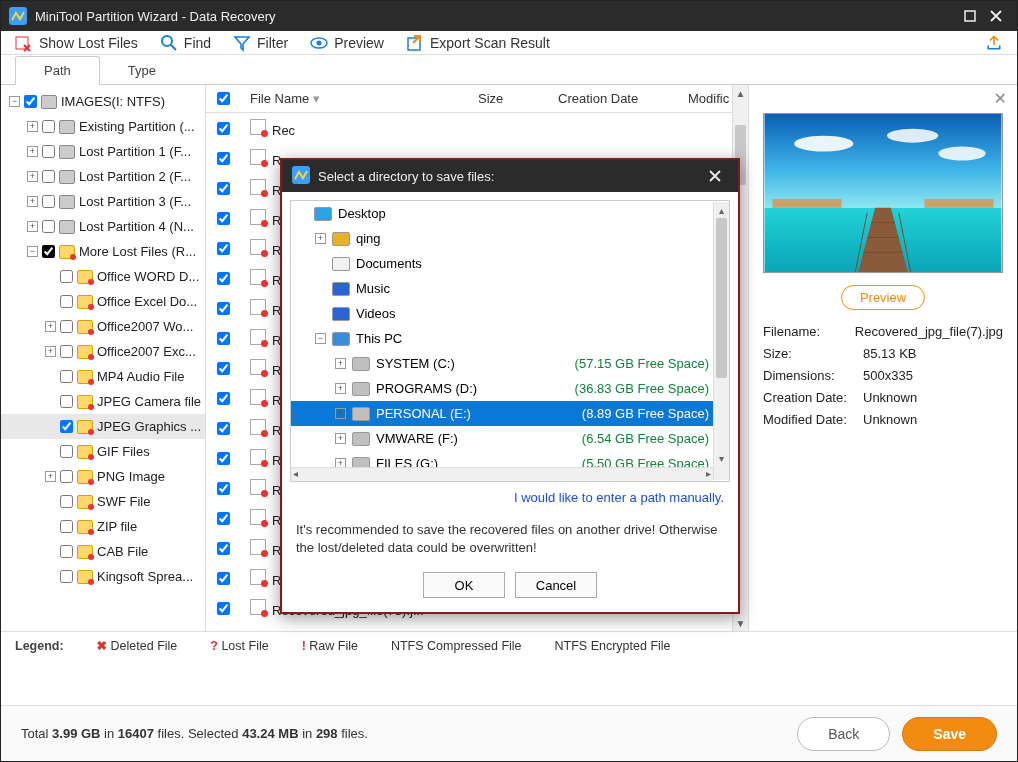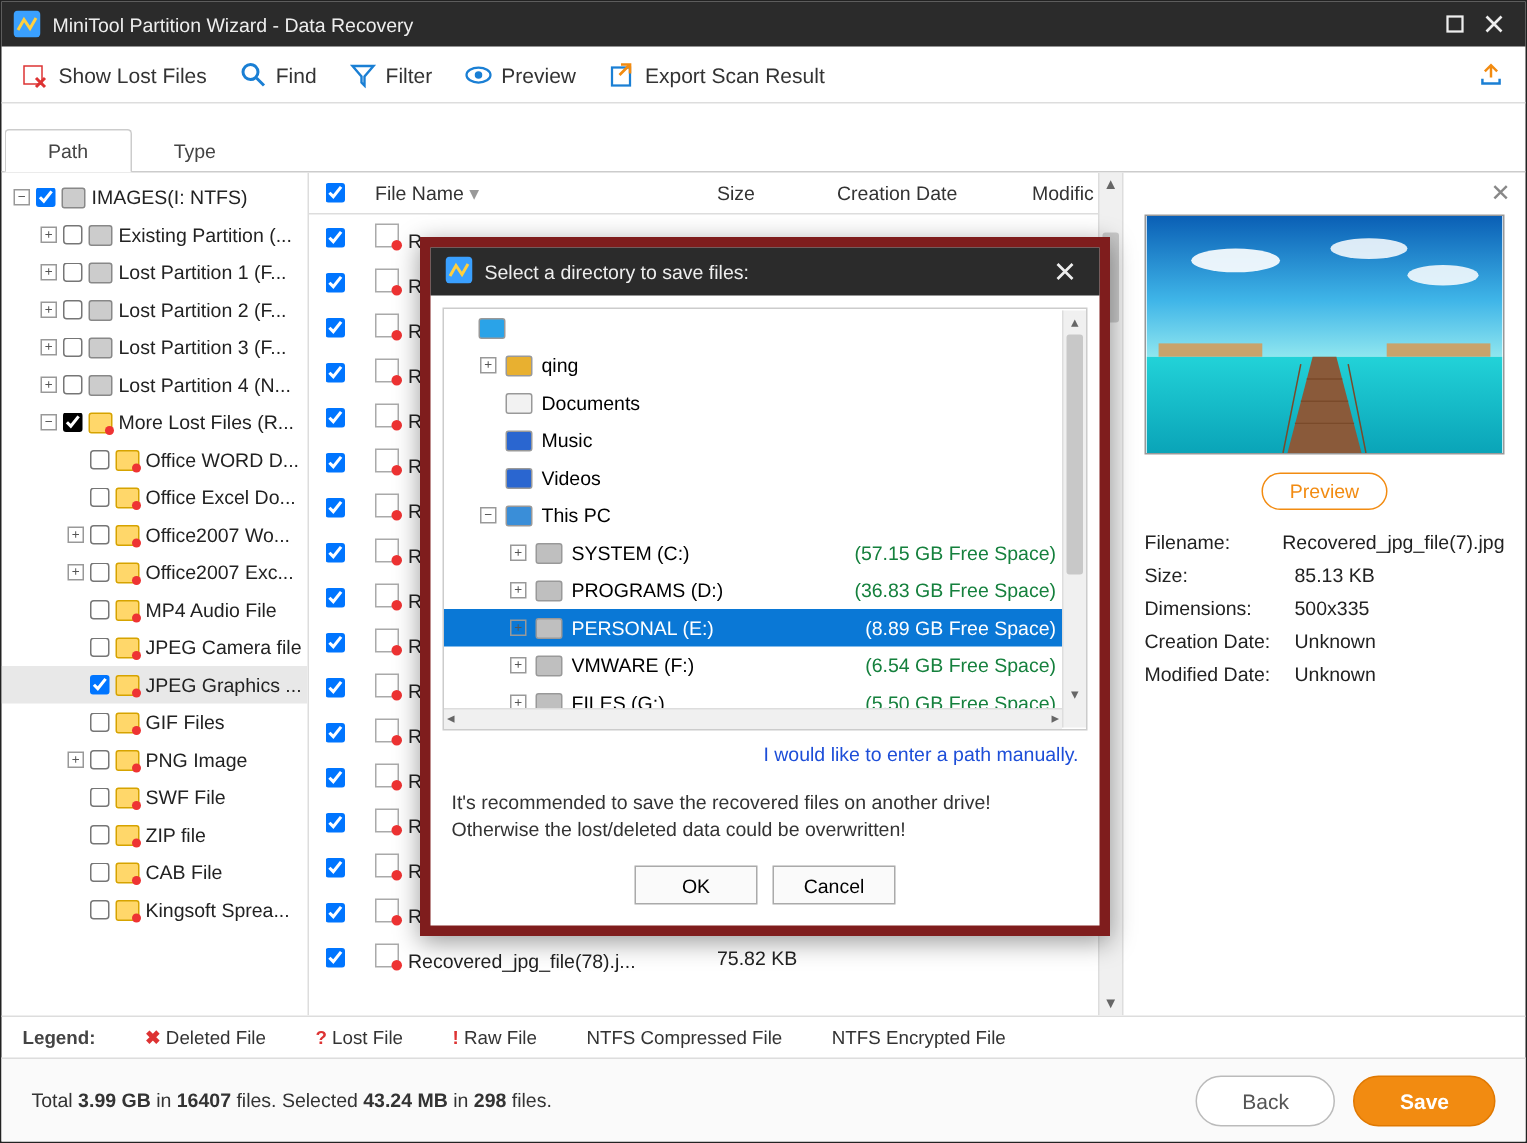--- a/index.html
+++ b/index.html
@@ -3,25 +3,25 @@
 <meta charset="utf-8">
 <style>
 * { box-sizing: border-box; margin: 0; padding: 0; font-family: "Segoe UI", Tahoma, sans-serif; }
 body { background: #d0d0d0; width: 1018px; height: 762px; overflow: hidden; position: relative; }
 .window { width: 1018px; height: 762px; background: #fff; display: flex; flex-direction: column; border: 1px solid #222; }
 .titlebar { background: #2b2b2b; color: #eee; height: 30px; display: flex; align-items: center; padding: 0 8px; font-size: 13px; }
 .titlebar .logo { width: 18px; height: 18px; margin-right: 8px; display:inline-block; }
 .titlebar .logo svg { width:18px; height:18px; }
 .titlebar .spacer { flex:1; }
 .win-btn { width: 26px; height: 26px; display:flex; align-items:center; justify-content:center; color:#eee; cursor:pointer; }
-.toolbar { height: 38px; display: flex; align-items: center; padding: 0 14px; border-bottom: 1px solid #ddd; gap: 22px; font-size: 14px; color:#333; }
+.toolbar { height: 24px; display: flex; align-items: center; padding: 0 14px; border-bottom: 1px solid #ddd; gap: 22px; font-size: 14px; color:#333; }
 .tool-btn { display:flex; align-items:center; gap:6px; cursor:pointer; }
 .tool-btn svg { width:18px; height:18px; }
 .toolbar .right { margin-left:auto; }
-.tabs { display:flex; align-items:flex-end; height:30px; border-bottom:1px solid #ccc; padding-left:2px; font-size:13px;margin-top:16px; }
+.tabs { display:flex; align-items:flex-end; height:30px; border-bottom:1px solid #ccc; padding-left:14px; font-size:13px; }
 .tab { padding:6px 28px; cursor:pointer; color:#444; }
 .tab.active { border:1px solid #ccc; border-bottom:1px solid #fff; background:#fff; position:relative; top:1px; border-radius:3px 3px 0 0; }
 .main { flex:1; display:flex; overflow:hidden; }
 .tree { width: 205px; border-right:1px solid #ddd; font-size:13px; color:#222; overflow:hidden; padding-top:4px; }
 .tree-row { display:flex; align-items:center; height:25px; white-space:nowrap; overflow:hidden; text-overflow:ellipsis; padding-right:4px; }
 .tree-row .exp { width:11px; height:11px; border:1px solid #999; font-size:9px; line-height:9px; text-align:center; margin-right:4px; color:#555; cursor:pointer; flex-shrink:0; }
 .tree-row .exp.none { border:none; }
 .tree-row input[type=checkbox] { margin-right:4px; }
 .tree-row .disk-icon, .tree-row .folder-icon { width:16px; height:14px; margin-right:4px; flex-shrink:0; display:inline-block; }
 .disk-icon { background:#ccc; border:1px solid #888; border-radius:2px; }
@@ -46,28 +46,28 @@
 .scrollbar-v .arrow { position:absolute; left:0; right:0; height:16px; display:flex; align-items:center; justify-content:center; color:#666; font-size:10px; }
 .preview-pane { width:269px; border-left:1px solid #ddd; padding:10px 14px; font-size:13px; color:#222; position:relative; }
 .preview-pane .close-x { position:absolute; right:10px; top:4px; color:#888; cursor:pointer; font-size:16px; }
 .preview-img { width:240px; height:160px; margin: 18px auto 12px; display:block; border:1px solid #999; }
 .preview-btn { display:block; margin:0 auto 14px; padding:4px 18px; border:1px solid #f28b11; border-radius:14px; color:#f28b11; background:#fff; cursor:pointer; font-size:13px; }
 .kv { display:flex; gap:8px; margin-bottom:7px; }
 .kv .k { width:92px; }
 .legend { height:28px; border-top:1px solid #ddd; display:flex; align-items:center; padding:0 14px; gap:33px; font-size:12.5px; color:#333; }
 .legend .red { color:#d33; font-weight:bold; }
 .legend .lab { font-weight:bold; color:#444; }
-.footer { height:56px; border-top:1px solid #ddd; display:flex; align-items:center; padding:0 20px; font-size:13px; color:#333; background:#fafafa; }
+.footer { height:56px; border-top:1px solid #ddd; display:flex; align-items:center; padding:0 20px; font-size:13px; color:#333; background:#fafafa;margin-top:46px; }
 .footer .spacer { flex:1; }
 .btn { height:34px; padding:0 30px; border-radius:17px; font-size:14px; cursor:pointer; margin-left:12px; }
 .btn-back { background:#fff; border:1px solid #bbb; color:#555; }
 .btn-save { background:#f28b11; border:1px solid #e07800; color:#fff; font-weight:bold; }
 
 
-.dialog { position:absolute; left:280px; top:158px; width:460px; background:#fff; border:7px solid #7f1d1d; box-shadow:0 4px 16px rgba(0,0,0,.4); z-index:50; }
+.dialog { position:absolute; left:280px; top:158px; width:460px; background:#fff; border:2px solid #7f1d1d; box-shadow:0 4px 16px rgba(0,0,0,.4); z-index:50; }
 .dlg-title { background:#2b2b2b; color:#eee; height:32px; display:flex; align-items:center; padding:0 10px; font-size:13px; }
 .dlg-title .spacer { flex:1; }
 .dlg-body { padding:8px 8px 0 8px; }
 .dir-tree { border:1px solid #ccc; height:282px; overflow:hidden; position:relative; font-size:13px; }
 .dir-row { display:flex; align-items:center; height:25px; padding-left:6px; white-space:nowrap; }
 .dir-row .exp { width:11px; height:11px; border:1px solid #999; font-size:9px; line-height:9px; text-align:center; margin-right:6px; color:#555; flex-shrink:0; }
 .dir-row .exp.none { border:none; }
 .dir-row .dicon { width:18px; height:14px; margin-right:6px; background:#e0a800; border-radius:2px; flex-shrink:0; }
 .dir-row .name { flex:1; overflow:hidden; text-overflow:ellipsis; }
 .dir-row .free { color:#15803d; padding-right:20px; }
@@ -549,20 +549,21 @@
           <path d="M1 1 L11 11 M11 1 L1 11" stroke="#eee" stroke-width="1.8"></path>
         </svg>
       </span>
   </div>
   <div class="dlg-body">
     <div class="dir-tree">
       <div id="dir-rows" style="position: relative;">
           <div class="dir-row dind1">
             <span class="exp none"></span>
             <span class="dicon" style="background:#2aa3e8;border:1px solid #999;border-radius:2px"></span>
+            <span class="name">Desktop</span>
           </div>
           <div class="dir-row dind2">
             <span class="exp ">+</span>
             <span class="dicon" style="background:#e8b030;border:1px solid #999;border-radius:2px"></span>
             <span class="name">qing</span>
           </div>
           <div class="dir-row dind2">
             <span class="exp none"></span>
             <span class="dicon" style="background:#f2f2f2;border:1px solid #999;border-radius:2px"></span>
             <span class="name">Documents</span>

